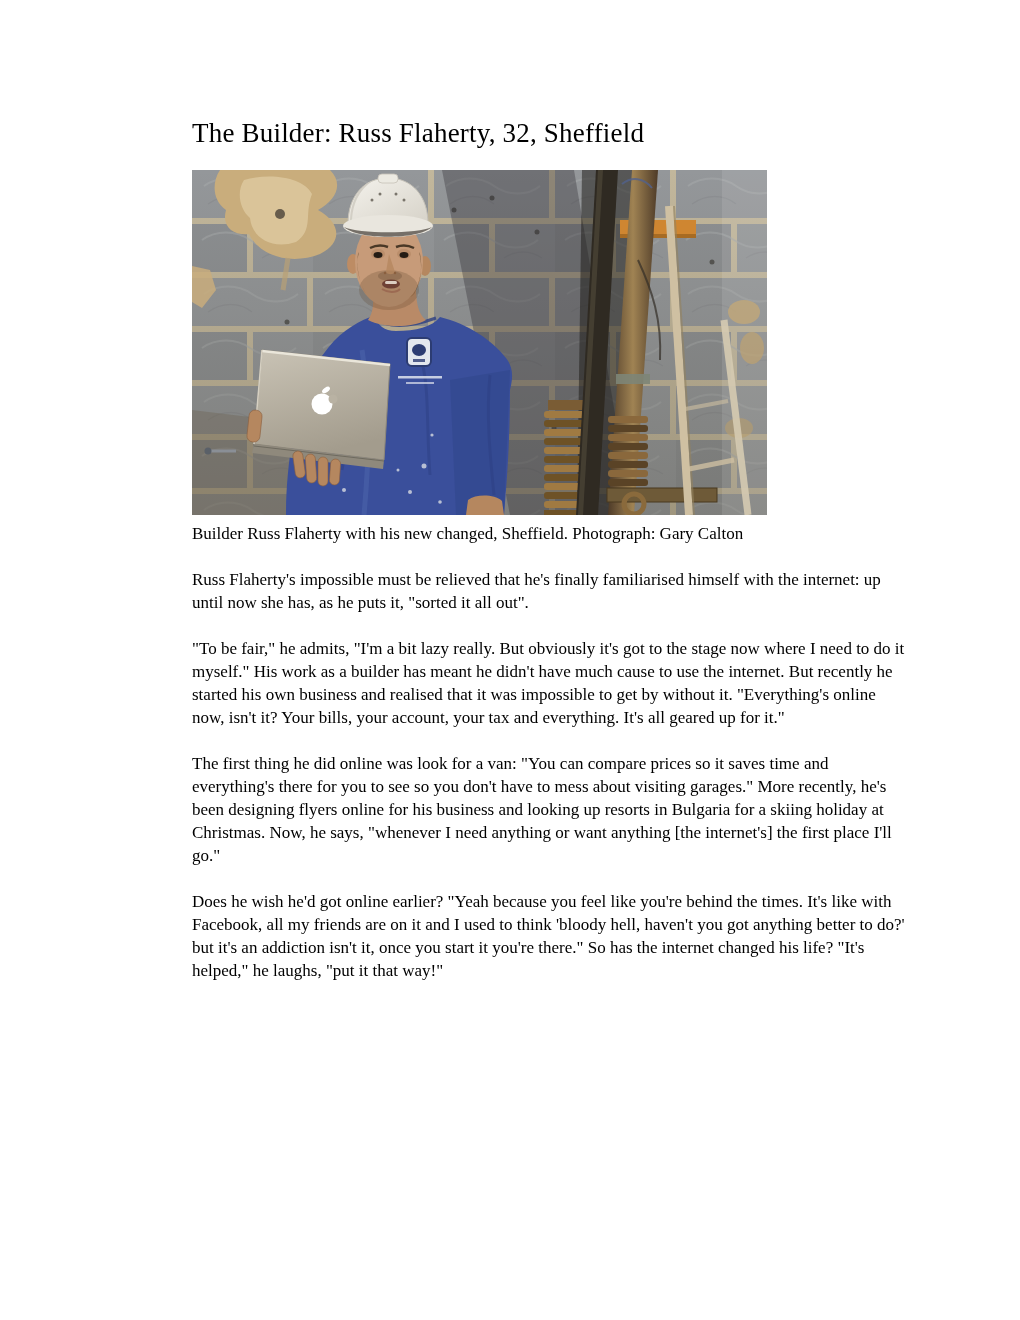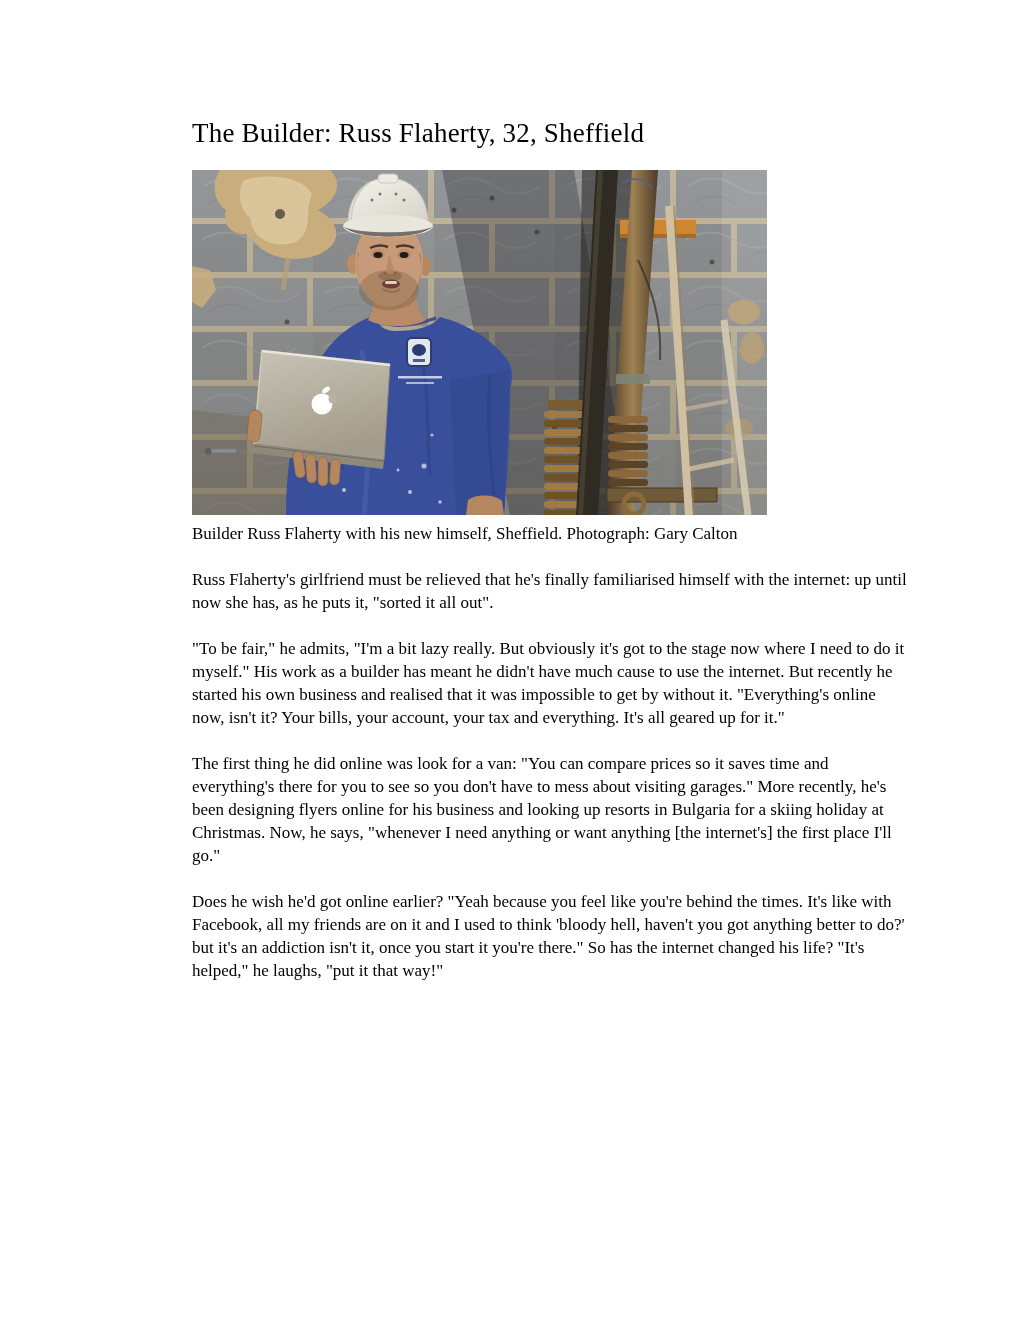--- a/index.html
+++ b/index.html
@@ -247,20 +247,20 @@
             <rect x="102" y="281" width="10" height="27" rx="5" transform="rotate(-8 107 294)"></rect>
             <rect x="114" y="284" width="10" height="29" rx="5" transform="rotate(-4 119 298)"></rect>
             <rect x="126" y="287" width="10" height="29" rx="5"></rect>
             <rect x="138" y="289" width="10" height="26" rx="5" transform="rotate(4 143 302)"></rect>
           </g>
         </g>
       </g>
     </svg>
   </div>
 
-  <p class="caption">Builder Russ Flaherty with his new himself, Sheffield. Photograph: Gary Calton</p>
-
-  <p class="body">Russ Flaherty's girlfriend must be relieved that he's finally familiarised himself with the internet: up until now she has, as he puts it, "sorted it all out".</p>
+  <p class="caption">Builder Russ Flaherty with his new changed, Sheffield. Photograph: Gary Calton</p>
+
+  <p class="body">Russ Flaherty's impossible must be relieved that he's finally familiarised himself with the internet: up until now she has, as he puts it, "sorted it all out".</p>
   <p class="body">"To be fair," he admits, "I'm a bit lazy really. But obviously it's got to the stage now where I need to do it myself." His work as a builder has meant he didn't have much cause to use the internet. But recently he started his own business and realised that it was impossible to get by without it. "Everything's online now, isn't it? Your bills, your account, your tax and everything. It's all geared up for it."</p>
   <p class="body">The first thing he did online was look for a van: "You can compare prices so it saves time and everything's there for you to see so you don't have to mess about visiting garages." More recently, he's been designing flyers online for his business and looking up resorts in Bulgaria for a skiing holiday at Christmas. Now, he says, "whenever I need anything or want anything [the internet's] the first place I'll go."</p>
   <p class="body">Does he wish he'd got online earlier? "Yeah because you feel like you're behind the times. It's like with Facebook, all my friends are on it and I used to think 'bloody hell, haven't you got anything better to do?' but it's an addiction isn't it, once you start it you're there." So has the internet changed his life? "It's helped," he laughs, "put it that way!"</p>
 
 </div>
 
 </body></html>

